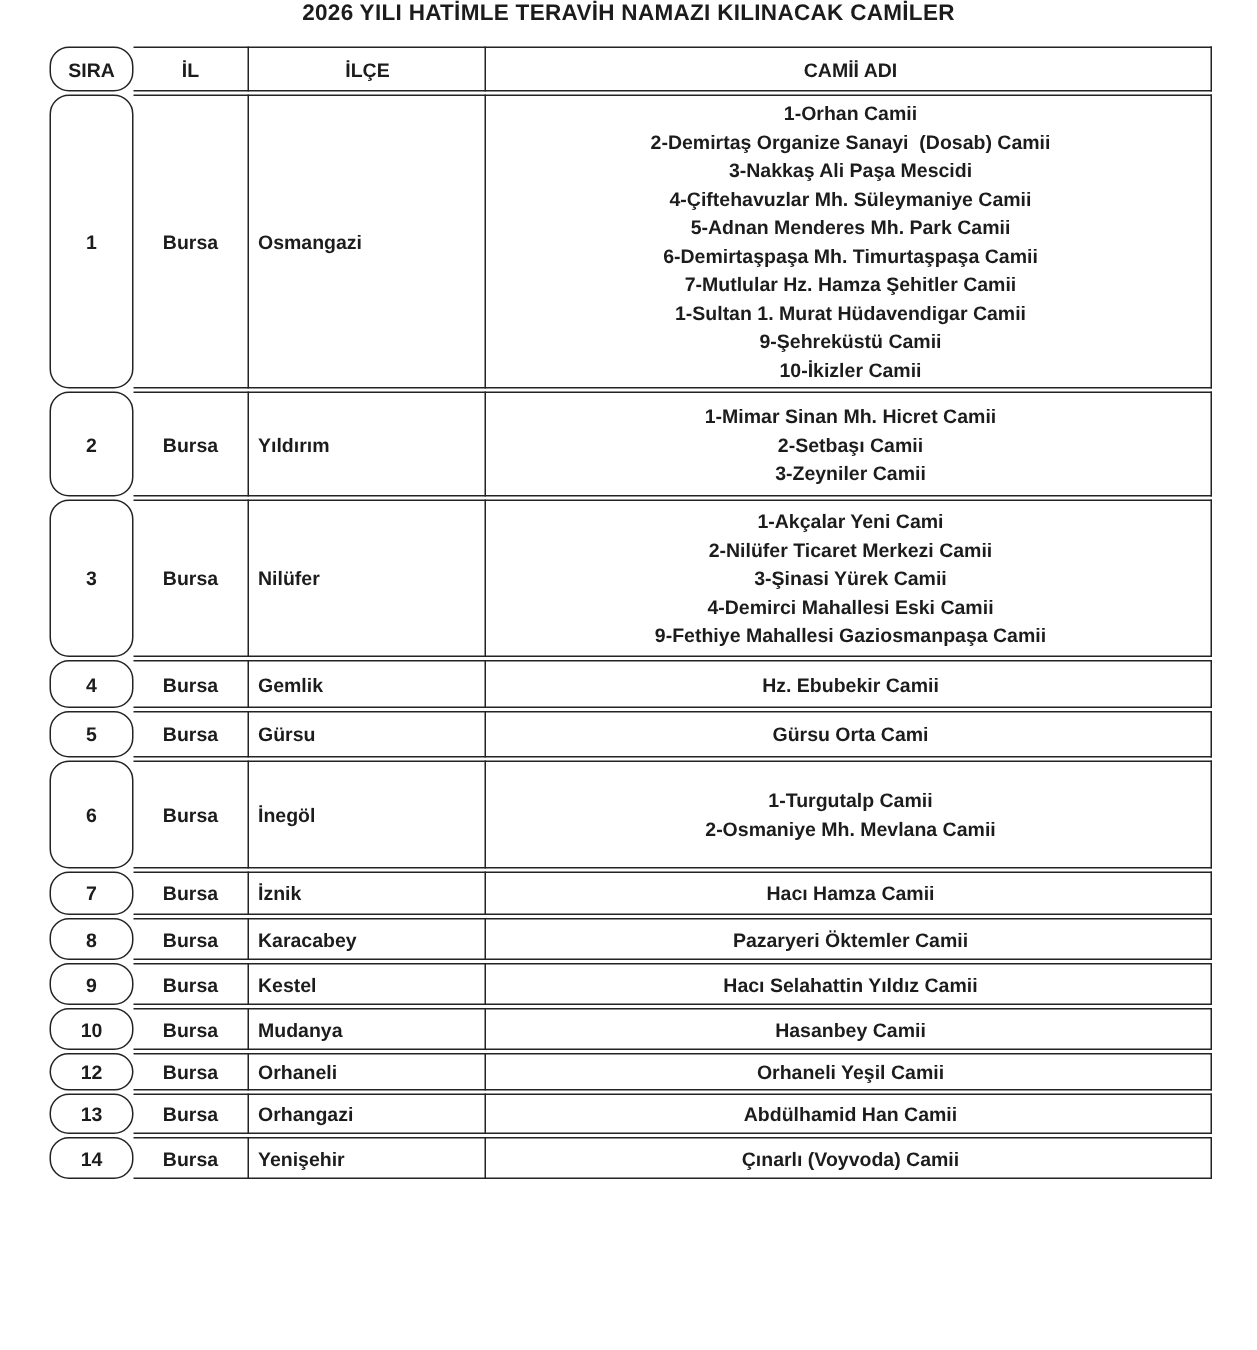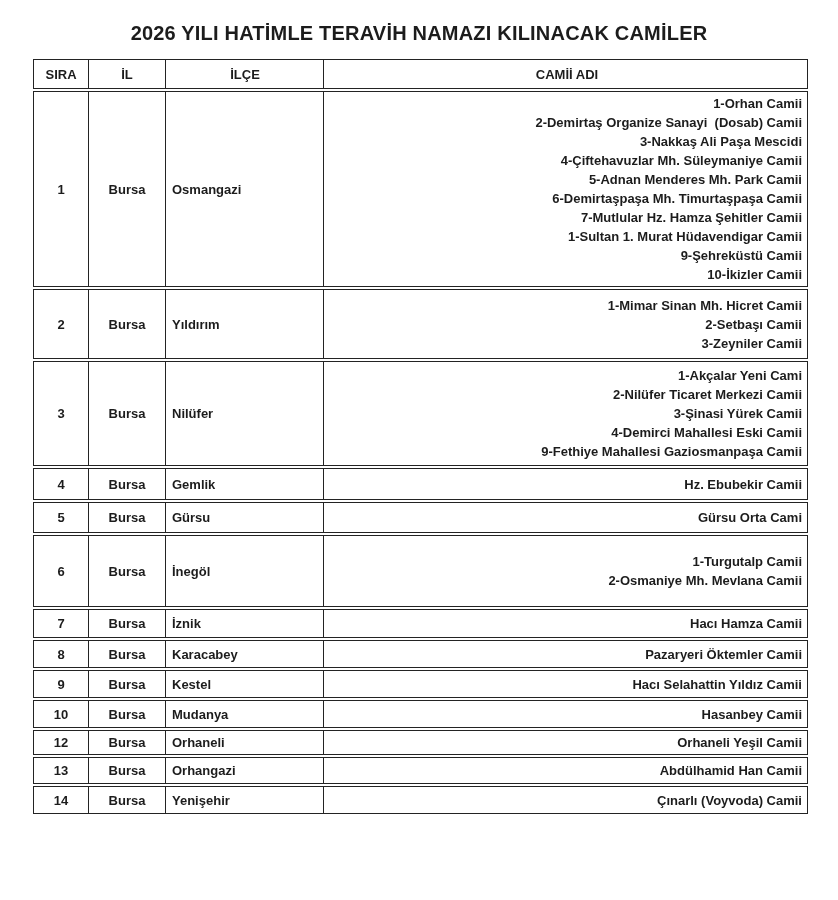--- a/index.html
+++ b/index.html
@@ -10,23 +10,22 @@
   body {
     width: 838px;
     height: 900px;
     font-family: "Liberation Sans", sans-serif;
     font-weight: bold;
     color: #1c1c1c;
     position: relative;
   }
   .page-title {
     text-align: center;
-    font-size: 20px;
+    font-size: 15px;
     letter-spacing: 0.2px;
-    padding-top: 22px;
     margin: 0;
   }
   table.camiler {
     margin: 12px 0 0 33px;
     width: 775px;
     border-collapse: separate;
     border-spacing: 0 2px;
     font-size: 13px;
     table-layout: fixed;
   }
@@ -39,24 +38,24 @@
     overflow: hidden;
   }
   th:first-child, td:first-child {
     border-left: 1.6px solid #232323;
   }
   th {
     height: 24px;
     text-align: center;
     vertical-align: middle;
   }
-  .c-sira  { width: 44px;  text-align: center; vertical-align: middle; }
+  .c-sira  { width: 44px;  text-align: center; vertical-align: middle; border-radius: 13px; }
   .c-il    { width: 66px;  text-align: center; vertical-align: middle; margin-top: 29px; }
   .c-ilce  { width: 146px; text-align: left;   vertical-align: middle; padding-left: 6px; }
-  .c-cami  { text-align: right; vertical-align: middle; padding-left: 8px; line-height: 19px; }
+  .c-cami  { text-align: center; vertical-align: middle; padding-left: 8px; line-height: 19px; }
   .c-cami div { white-space: pre; }
 </style>
 </head>
 <body>
 
 <h1 class="page-title">2026 YILI HATİMLE TERAVİH NAMAZI KILINACAK CAMİLER</h1>
 
 <table class="camiler">
   <thead>
     <tr>

